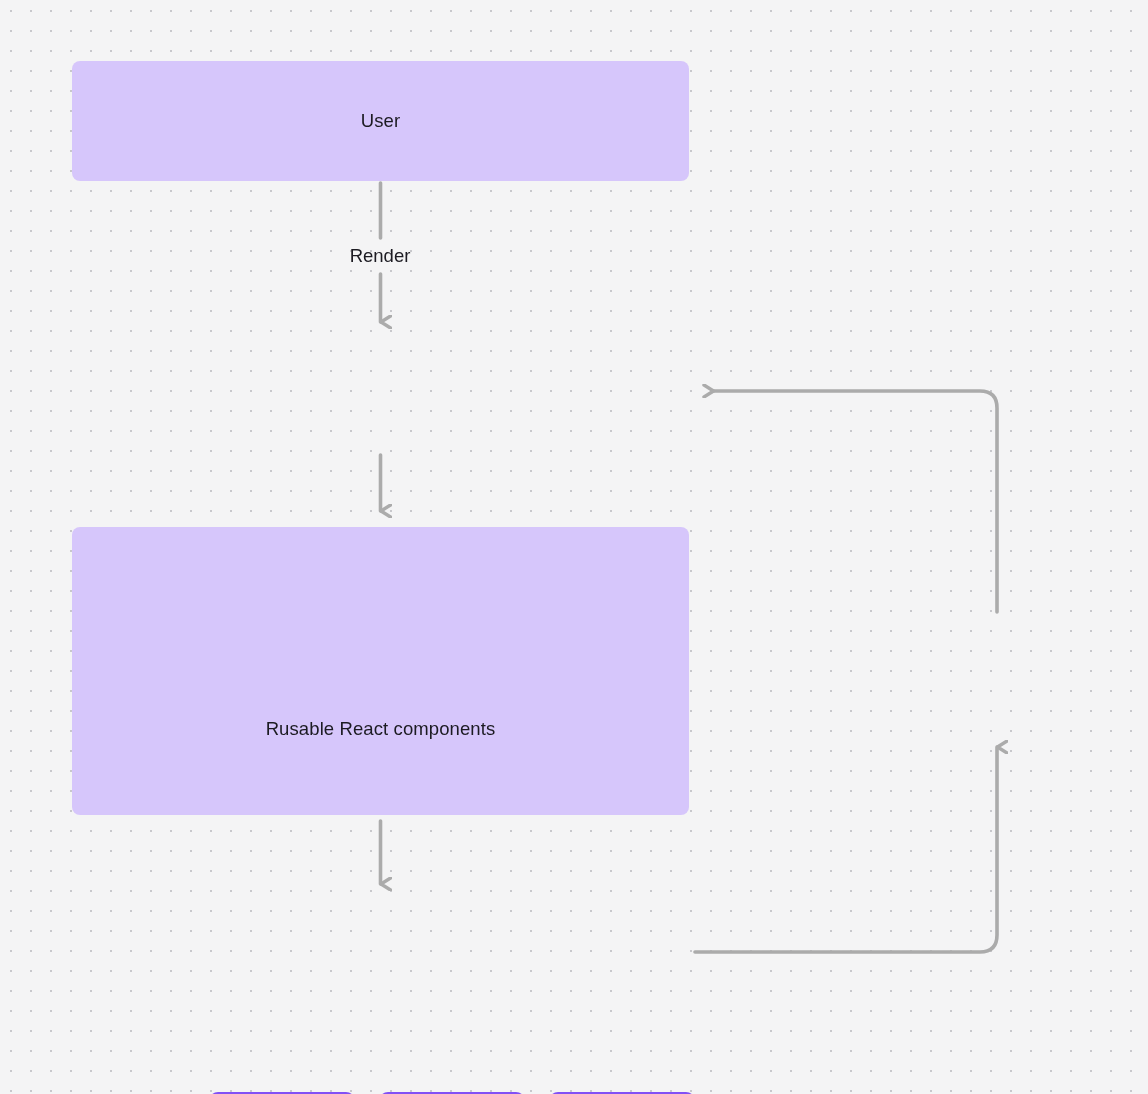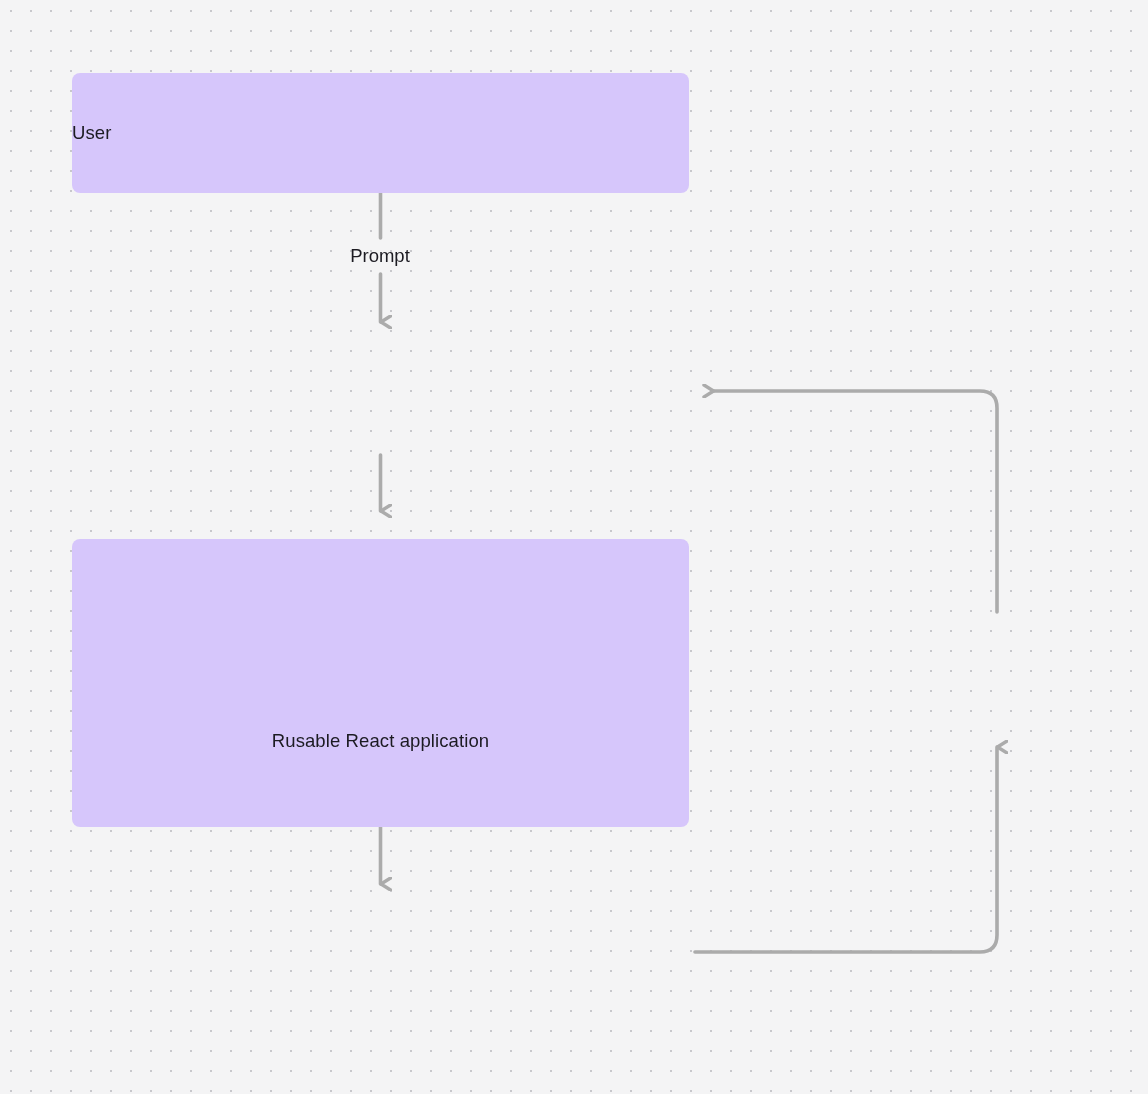--- a/index.html
+++ b/index.html
@@ -31,23 +31,23 @@
     width: 1148px;
     height: 1094px;
     pointer-events: none;
   }
 
   .node {
     position: absolute;
     box-sizing: border-box;
     display: flex;
     align-items: center;
+    justify-content: center;
     text-align: center;
     border-radius: 8px;
-    margin-top: 12px;
   }
 
   .node-light {
     background-color: #D6C6FB;
     color: #1C1B22;
     font-size: 18.5px;
     line-height: 1.32;
     letter-spacing: 0.1px;
   }
 
@@ -125,39 +125,39 @@
 
     <g>
       <path d="M 695 952 L 980 952 Q 997 952 997 935 L 997 747" fill="none" stroke="#ABABAB" stroke-width="3.6" stroke-linecap="round" stroke-linejoin="round" marker-end="url(#arrowUp)"></path>
     </g>
 
     <g>
       <path d="M 997 612 L 997 408 Q 997 391 980 391 L 714 391" fill="none" stroke="#ABABAB" stroke-width="3.6" stroke-linecap="round" stroke-linejoin="round" marker-end="url(#arrowLeft)"></path>
     </g>
   </svg>
 
-  <div class="edge-label" id="label-prompt">Prompt</div>
+  <div class="edge-label" id="label-prompt">Render</div>
 
   <div class="node node-light" id="node-user">
     <span>User</span>
   </div>
 
 
   <div class="node node-light" id="node-components">
 
     <div class="node node-solid" id="node-html">
       
     </div>
 
     <div class="node node-solid" id="node-css">
       
     </div>
 
     <div class="node node-solid" id="node-js">
       
     </div>
 
-    <div class="group-caption">Rusable React application</div>
+    <div class="group-caption">Rusable React components</div>
   </div>
 
 
 
 </div>
 
 </body></html>

